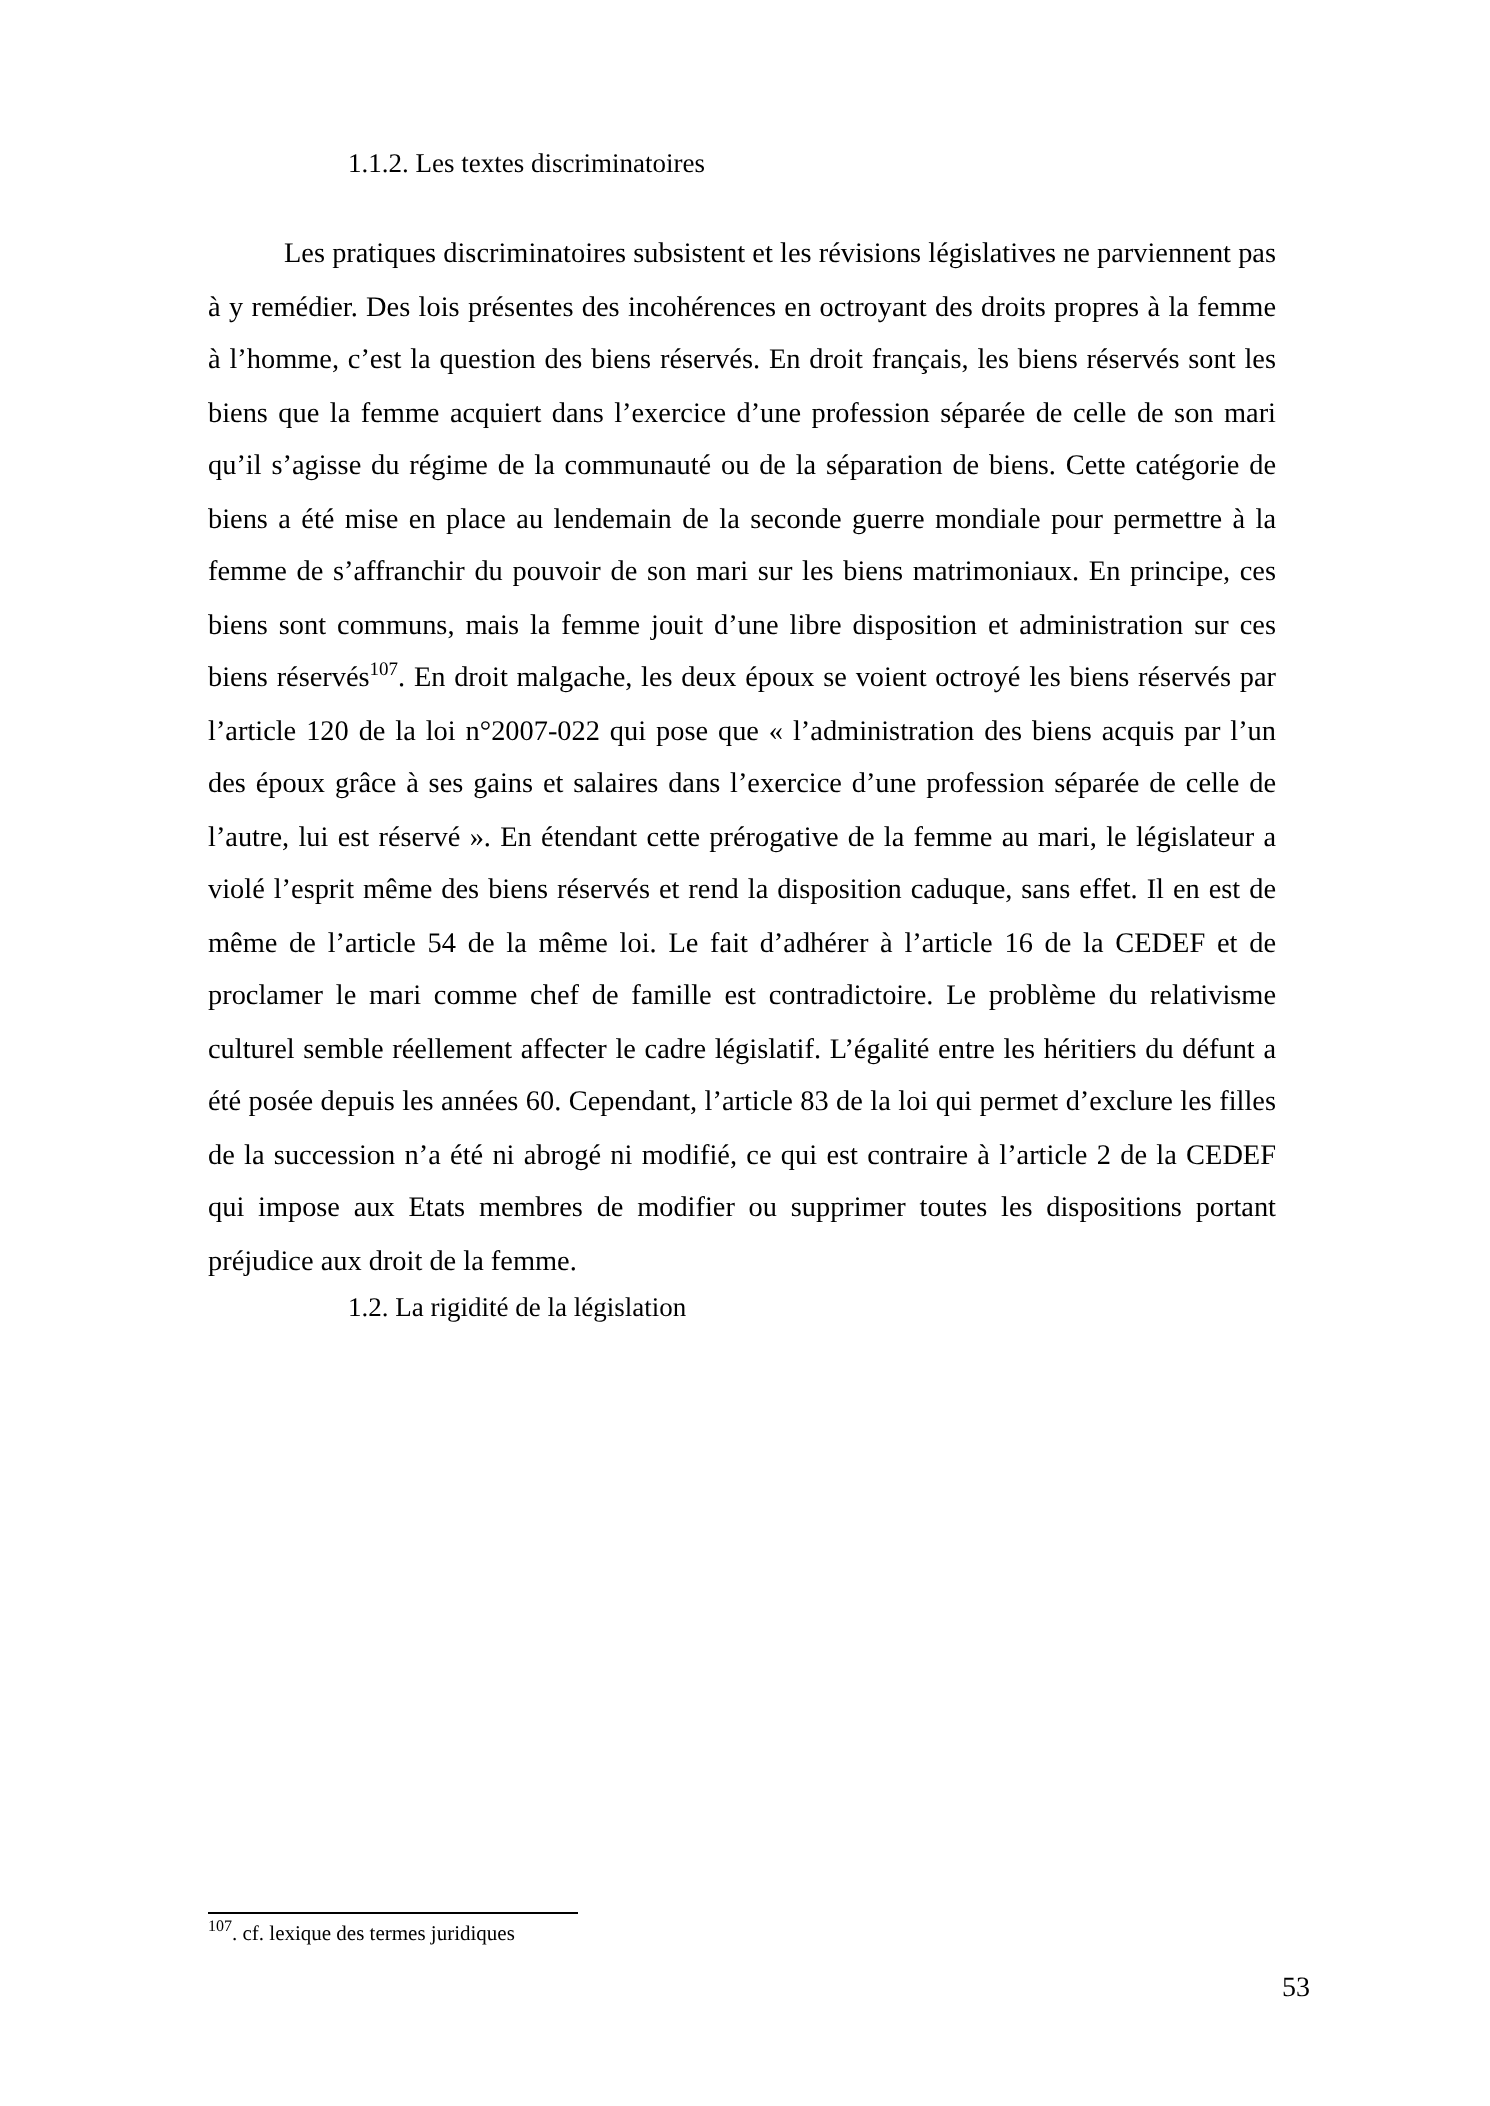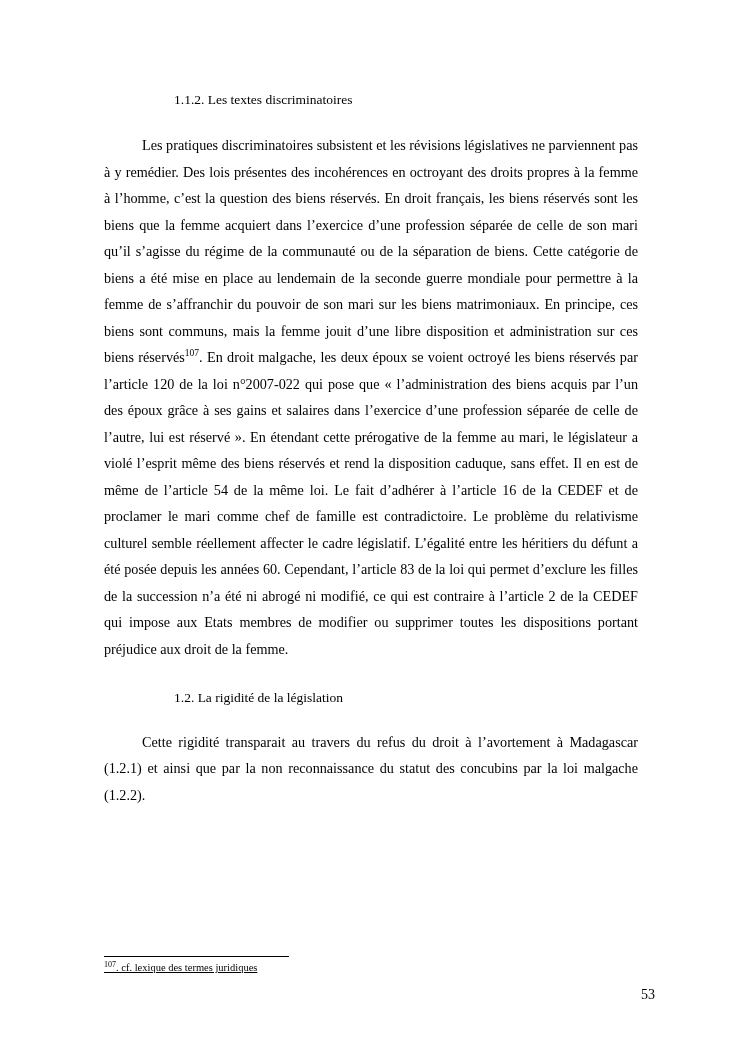--- a/index.html
+++ b/index.html
@@ -15,30 +15,29 @@
     position: relative;
     overflow: hidden;
   }
   .page {
     position: absolute;
     left: 0;
     top: 0;
     width: 744px;
     height: 1053px;
     box-sizing: border-box;
-    padding: 90px 90px 0 104px;
+    padding: 72px 90px 0 104px;
   }
   .heading {
     font-size: 13.5px;
     line-height: 1.5;
     margin: 0 0 22px 0;
     text-indent: 70px;
   }
   .heading.second {
-    margin-top: 26px;
     margin-bottom: 20px;
   }
   p.body-para {
     font-size: 14.2px;
     line-height: 26.5px;
     text-align: justify;
     text-justify: inter-word;
     margin: 0 16px 0 0;
     text-indent: 38px;
     hyphens: none;
@@ -57,21 +56,20 @@
   .footnote-rule {
     width: 185px;
     height: 0;
     border-top: 1px solid #000;
     margin: 0 0 4px 0;
   }
   .footnote-text {
     font-size: 10.5px;
     line-height: 14px;
     margin: 0;
-    text-decoration: underline;
   }
   .footnote-text .fn-num {
     font-size: 8px;
     vertical-align: super;
     line-height: 0;
   }
   .page-number {
     position: absolute;
     right: 90px;
     bottom: 50px;
@@ -83,21 +81,20 @@
 <body>
 
 <div class="page">
 
   <div class="heading">1.1.2. Les textes discriminatoires</div>
 
   <p class="body-para"><span>Les pratiques discriminatoires subsistent et les révisions législatives ne parviennent pas à y remédier. Des lois présentes des incohérences en octroyant des droits propres à la femme à l’homme, c’est la question des biens réservés. En droit français, les biens réservés sont les biens que la femme acquiert dans l’exercice d’une profession séparée de celle de son mari qu’il s’agisse du régime de la communauté ou de la séparation de biens. Cette catégorie de biens a été mise en place au lendemain de la seconde guerre mondiale pour permettre à la femme de s’affranchir du pouvoir de son mari sur les biens matrimoniaux. En principe, ces biens sont communs, mais la femme jouit d’une libre disposition et administration sur ces biens réservés</span><sup class="fn">107</sup><span>. En droit malgache, les deux époux se voient octroyé les biens réservés par l’article 120 de la loi n°2007-022 qui pose que « l’administration des biens acquis par l’un des époux grâce à ses gains et salaires dans l’exercice d’une profession séparée de celle de l’autre, lui est réservé ». En étendant cette prérogative de la femme au mari, le législateur a violé l’esprit même des biens réservés et rend la disposition caduque, sans effet. Il en est de même de l’article 54 de la même loi. Le fait d’adhérer à l’article 16 de la CEDEF et de proclamer le mari comme chef de famille est contradictoire. Le problème du relativisme culturel semble réellement affecter le cadre législatif. L’égalité entre les héritiers du défunt a été posée depuis les années 60. Cependant, l’article 83  de la loi qui permet d’exclure les filles de la succession n’a été ni abrogé ni modifié, ce qui est contraire à l’article 2 de la CEDEF qui impose aux Etats membres de modifier ou supprimer toutes les dispositions portant préjudice aux droit de la femme.</span></p>
 
   <div class="heading second">1.2. La rigidité de la législation</div>
 
-  <p class="body-para">Cette rigidité transparait au travers du refus du droit à l’avortement à Madagascar (1.2.1) et ainsi que par la non reconnaissance du statut des concubins par la loi malgache (1.2.2).</p>
 
 </div>
 
 <div class="footnote-area">
   <div class="footnote-rule"></div>
   <p class="footnote-text"><span class="fn-num">107</span><span>. cf. lexique des termes  juridiques</span></p>
 </div>
 
 <div class="page-number">53</div>
 

